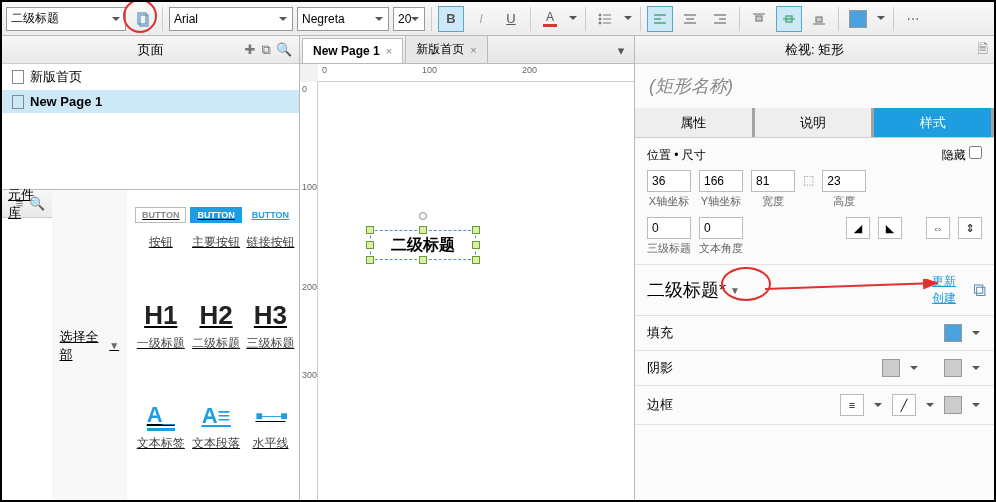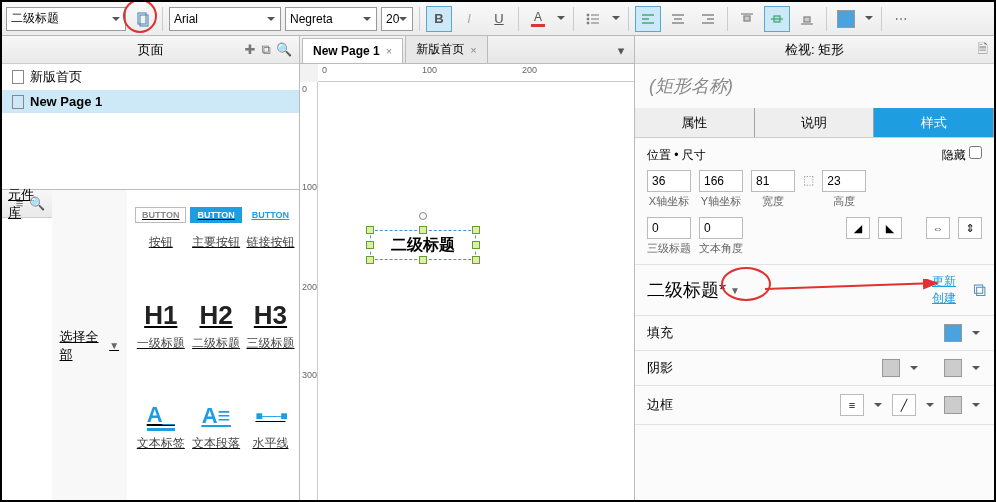--- a/index.html
+++ b/index.html
@@ -38,21 +38,21 @@
 .canvas-body { flex: 1; display: flex; }
 .ruler-v { width: 18px; background: #fff; border-right: 1px solid #ccc; font-size: 9px; color: #666; position: relative; }
 .ruler-v span { position: absolute; left: 2px; transform: none; }
 .canvas { flex: 1; background: #fff; position: relative; }
 .shape-sel { position: absolute; left: 52px; top: 148px; width: 106px; height: 30px; }
 .shape-sel .box { position: absolute; inset: 0; border: 1px dashed #4a90d9; background: #fff; display: flex; align-items: center; justify-content: center; font-size: 16px; font-weight: bold; }
 .handle { position: absolute; width: 8px; height: 8px; background: #d9f0a8; border: 1px solid #6b9b2f; }
 .right { width: 360px; border-left: 1px solid #bbb; display: flex; flex-direction: column; background: #fbfbfb; }
 .rtitle { font-size: 18px; font-style: italic; color: #888; padding: 10px 14px; }
 .rtabs { display: flex; height: 30px; border-bottom: 1px solid #ccc; }
-.rtab { flex: 1; display: flex; align-items: center; justify-content: center; font-size: 13px; background: #eee; border-right: 1px solid #a3a3a3; }
+.rtab { flex: 1; display: flex; align-items: center; justify-content: center; font-size: 13px; background: #eee; border-right: 3px solid #a3a3a3; }
 .rtab.active { background: #1e9de0; color: #fff; }
 .rsection { padding: 8px 12px; font-size: 12px; border-bottom: 1px solid #e2e2e2; }
 .rsection .head { display: flex; justify-content: space-between; align-items: center; margin-bottom: 6px; }
 .row { display: flex; gap: 8px; align-items: flex-start; }
 .fld { display: flex; flex-direction: column; align-items: center; }
 .fld input { width: 44px; height: 22px; border: 1px solid #bbb; padding: 0 4px; font-size: 12px; }
 .fld label { font-size: 11px; color: #666; margin-top: 2px; }
 .minibtn { width: 24px; height: 22px; border: 1px solid #bbb; background: #fff; display: flex; align-items: center; justify-content: center; font-size: 11px; }
 .stylerow { display: flex; align-items: center; padding: 8px 12px; border-bottom: 1px solid #e2e2e2; font-size: 13px; gap: 8px; }
 .stylerow .lbl { flex: 1; }
@@ -71,21 +71,21 @@
 <div class="toolbar">
   <div class="combo" style="width:120px">二级标题</div>
   <div class="tbtn" style="position:relative">
     <svg class="tico" viewBox="0 0 16 16">
         <rect x="3" y="2" width="8" height="11" fill="none" stroke="#5b8fb9" stroke-width="1.2"></rect>
         <rect x="5" y="4" width="8" height="11" fill="none" stroke="#5b8fb9" stroke-width="1.2"></rect>
       </svg>
     <div class="circle-anno" style="left:-8px;top:-8px;width:34px;height:34px"></div>
   </div>
   <div class="sep"></div>
-  <div class="combo" style="width:112px">Arial</div>
+  <div class="combo" style="width:124px">Arial</div>
   <div class="combo" style="width:92px">Negreta</div>
   <div class="combo" style="width:32px">20</div>
   <div class="sep"></div>
   <div class="tbtn active">
       <b>B</b>
     </div>
   <div class="tbtn">
       <i style="color:#aaa">I</i>
     </div>
   <div class="tbtn">

